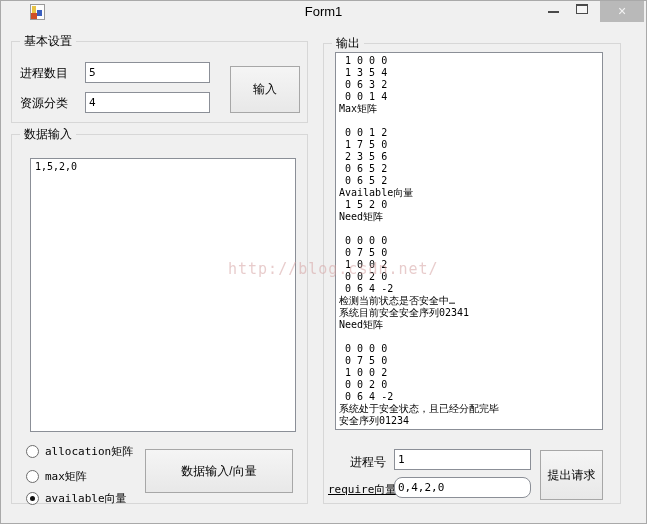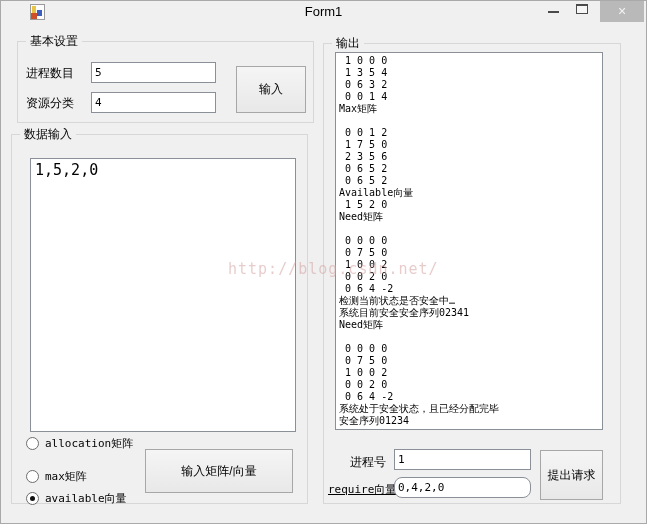--- a/index.html
+++ b/index.html
@@ -29,21 +29,21 @@
   .btn-min .dash { position:absolute; left:4px; top:10px; width:11px; height:2px; background:#4a4a4a; }
   .btn-max { position:absolute; left:571px; top:0; width:24px; height:21px; }
   .btn-max .box { position:absolute; left:4px; top:3px; width:12px; height:10px;
     border:1px solid #4a4a4a; border-top-width:2px; background:#f6f6f6; }
   .btn-close { position:absolute; left:599px; top:0; width:44px; height:21px;
     background:#b9b9b9; color:#f4f4f4; font-size:14px; text-align:center; line-height:20px; }
   
   .groupbox { position:absolute; border:1px solid #d7d7d7; }
   .gb-label { position:absolute; top:-8px; left:8px; background:#f0f0f0;
     padding:0 4px; font-size:12px; line-height:14px; color:#000; }
-  .gb-basic  { left:10px; top:40px;  width:297px; height:82px;margin-left:6px;  }
+  .gb-basic  { left:10px; top:40px;  width:297px; height:82px;  }
   .gb-data   { left:10px; top:133px; width:297px; height:370px; }
   .gb-output { left:322px; top:42px; width:298px; height:461px; }
   
   .lbl { position:absolute; font-size:12px; line-height:14px; white-space:nowrap; }
   .tb {
     position:absolute; border:1px solid #8b8f97; background:#fff;
     font-family:"DejaVu Sans Mono", monospace; font-size:11px; padding:2px 3px;
     outline:none;
   }
   .btn {
@@ -53,21 +53,21 @@
     color:#000; text-align:center;
   }
   
   .tb-proc-count { left:73px; top:20px; width:125px; height:21px; }
   .tb-res-class  { left:73px; top:50px; width:125px; height:21px; }
   .btn-input { left:218px; top:24px; width:70px; height:47px; }
   
   .ta-data {
     position:absolute; left:18px; top:23px; width:266px; height:274px;
     border:1px solid #8b8f97; background:#fff; resize:none; outline:none;
-    font-family:"DejaVu Sans Mono", monospace; font-size:15px; padding:2px 4px;
+    font-family:"DejaVu Sans Mono", monospace; font-size:10px; padding:2px 4px;
   }
   .radio-row { position:absolute; left:14px; height:16px; display:flex; align-items:center; }
   .radio-circle { width:13px; height:13px; border:1px solid #6d6d6d; border-radius:50%;
     background:#fff; margin-right:6px; position:relative; flex:none; }
   .radio-row.checked .radio-circle::after {
     content:""; position:absolute; left:3px; top:3px; width:5px; height:5px;
     border-radius:50%; background:#111;
   }
   .radio-label { font-family:"DejaVu Sans Mono", monospace; font-size:11px; white-space:nowrap; }
   .btn-matrix { left:133px; top:314px; width:148px; height:44px; }
@@ -117,34 +117,34 @@
     <input class="tb tb-proc-count" type="text" value="5" style="">
     <span class="lbl" style="left:8px; top:54px;">资源分类</span>
     <input class="tb tb-res-class" type="text" value="4" style="">
     <button class="btn btn-input">输入</button>
   </div>
 
   <div class="groupbox gb-data">
     <span class="gb-label">数据输入</span>
     <textarea class="ta-data" spellcheck="false" style="">1,5,2,0</textarea>
 
-    <div class="radio-row" style="top:300px;">
+    <div class="radio-row" style="top:308px;">
       <span class="radio-circle"></span>
       <span class="radio-label">allocation矩阵</span>
     </div>
     <div class="radio-row" style="top:333px;">
       <span class="radio-circle"></span>
       <span class="radio-label">max矩阵</span>
     </div>
     <div class="radio-row checked" style="top:355px;">
       <span class="radio-circle"></span>
       <span class="radio-label">available向量</span>
     </div>
 
-    <button class="btn btn-matrix">输入矩阵/向量</button>
+    <button class="btn btn-matrix">数据输入/向量</button>
   </div>
 
   <div class="groupbox gb-output">
     <span class="gb-label">输出</span>
     <div class="output-box"> 1 0 0 0
  1 3 5 4
  0 6 3 2
  0 0 1 4
 Max矩阵
 

